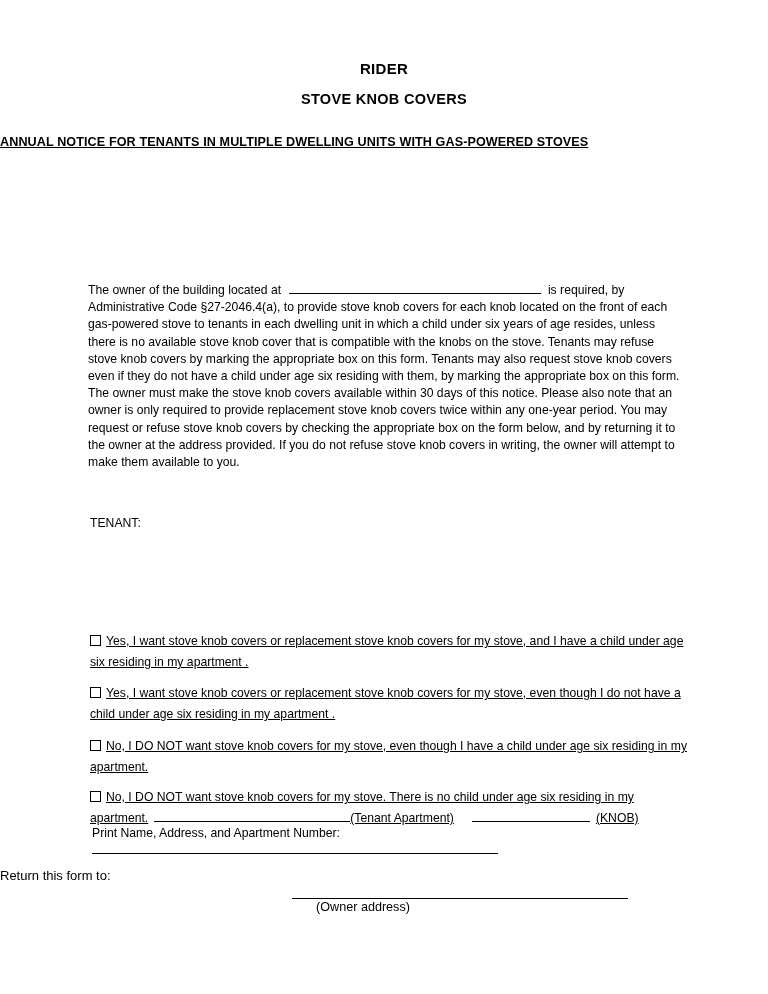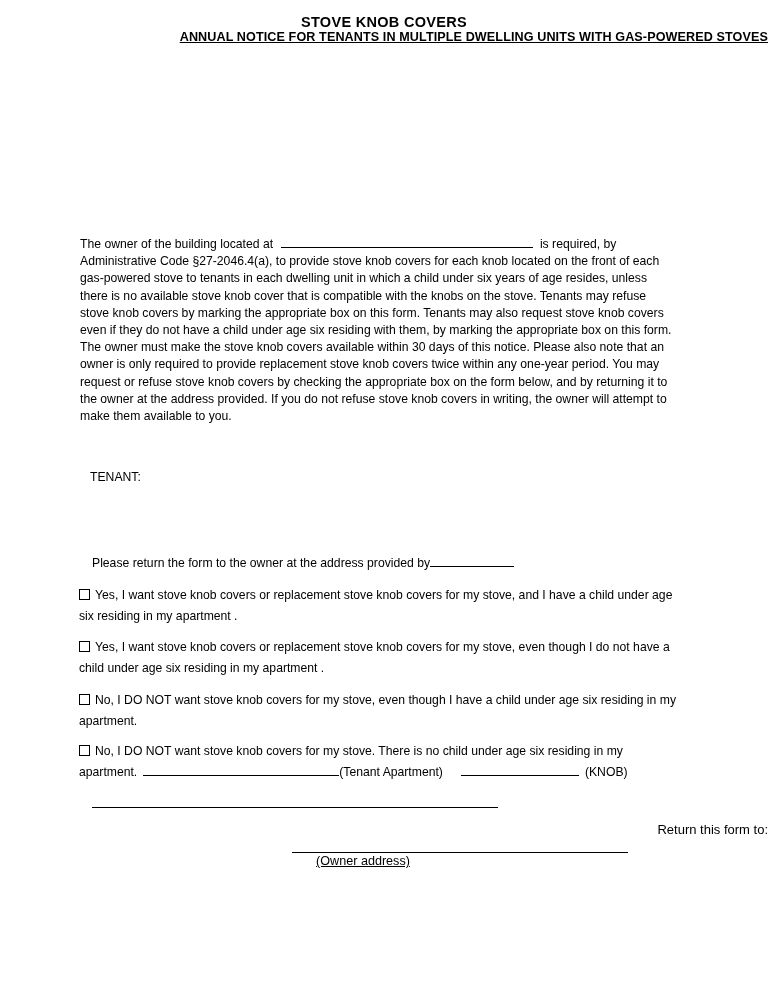--- a/index.html
+++ b/index.html
@@ -32,30 +32,31 @@
     margin-top: 60px;
   }
   .title-sub {
     text-align: center;
     font-weight: bold;
     font-size: 14.5px;
     letter-spacing: 0.3px;
     margin-top: 14px;
   }
   .title-notice {
-    text-align: right;
+    text-align: left;
     font-weight: bold;
     font-size: 12.6px;
     text-decoration: underline;
+    margin-top: 28px;
     letter-spacing: 0.1px;
   }
 
   .body-block {
     position: absolute;
-    left: 80px;
+    left: 88px;
     width: 592px;
     top: 222px;
     font-size: 12.2px;
     line-height: 17.2px;
     text-align: left;
   }
   .body-block p {
     margin: 0;
   }
   .inline-blank {
@@ -95,24 +96,25 @@
   .blank-short {
     display: inline-block;
     width: 84px;
     border-bottom: 1px solid #000;
     height: 11px;
     vertical-align: baseline;
   }
 
   .option {
     position: absolute;
-    left: 79px;
+    left: 90px;
     width: 600px;
     font-size: 12.2px;
     line-height: 21px;
+    text-decoration: underline;
   }
   .option .box {
     display: inline-block;
     width: 9px;
     height: 9px;
     border: 1.3px solid #000;
     margin-right: 5px;
     vertical-align: middle;
     position: relative;
     top: -1px;
@@ -145,81 +147,79 @@
     width: 406px;
     border-bottom: 1px solid #000;
     height: 0;
   }
 
   .return-form {
     position: absolute;
     left: 0;
     top: 808px;
     width: 768px;
-    text-align: right;
+    text-align: left;
     font-size: 13px;
   }
   .owner-rule {
     position: absolute;
     left: 292px;
     top: 838px;
     width: 336px;
     border-bottom: 1px solid #000;
     height: 0;
   }
   .owner-address {
     position: absolute;
     left: 0;
     top: 840px;
     width: 696px;
     text-align: center;
     font-size: 12.6px;
     padding-left: 30px;
     box-sizing: border-box;
-    text-decoration: underline;
   }
 </style>
 </head>
 <body>
 
 <div class="page">
 
+  <div class="title-main">RIDER</div>
   <div class="title-sub">STOVE KNOB COVERS</div>
   <div class="title-notice">ANNUAL NOTICE FOR TENANTS IN MULTIPLE DWELLING UNITS WITH GAS-POWERED STOVES</div>
 
   <div class="body-block">
     <p>
       <span>The owner of the building located at</span>
       <span class="inline-blank"></span>
       <span>is required, by Administrative Code §27-2046.4(a), to provide stove knob covers for each knob located on the front of each gas-powered stove to tenants in each dwelling unit in which a child under six years of age resides, unless there is no available stove knob cover that is compatible with the knobs on the stove. Tenants may refuse stove knob covers by marking the appropriate box on this form. Tenants may also request stove knob covers even if they do not have a child under age six residing with them, by marking the appropriate box on this form. The owner must make the stove knob covers available within 30 days of this notice. Please also note that an owner is only required to provide replacement stove knob covers twice within any one-year period. You may request or refuse stove knob covers by checking the appropriate box on the form below, and by returning it to the owner at the address provided. If you do not refuse stove knob covers in writing, the owner will attempt to make them available to you.</span>
     </p>
   </div>
 
   <div class="tenant-label">TENANT:</div>
 
 
-  <div class="instr2">
-    <span>Please return the form to the owner at the address provided by</span><span class="blank-short"></span>
-  </div>
 
   <div class="option opt1">
     <span class="box"></span><span>Yes, I want stove knob covers or replacement stove knob covers for my stove, and I have a child under age six residing in my apartment .</span>
   </div>
 
   <div class="option opt2">
     <span class="box"></span><span>Yes, I want stove knob covers or replacement stove knob covers for my stove, even though I do not have a child under age six residing in my apartment .</span>
   </div>
 
   <div class="option opt3">
     <span class="box"></span><span>No, I DO NOT want stove knob covers for my stove, even though I have a child under age six residing in my apartment.</span>
   </div>
 
   <div class="option opt4">
     <span class="box"></span><span>No, I DO NOT want stove knob covers for my stove. There is no child under age six residing in my apartment.</span><span class="sig-line sig-long"></span><span>(Tenant Apartment)</span><span class="sig-line sig-date"></span><span>(KNOB)</span>
   </div>
 
+  <div class="printname">Print Name, Address, and Apartment Number:</div>
   <div class="printname-rule"></div>
 
   <div class="return-form">Return this form to:</div>
   <div class="owner-rule"></div>
   <div class="owner-address">(Owner address)</div>
 
 </div>
 
 </body></html>

